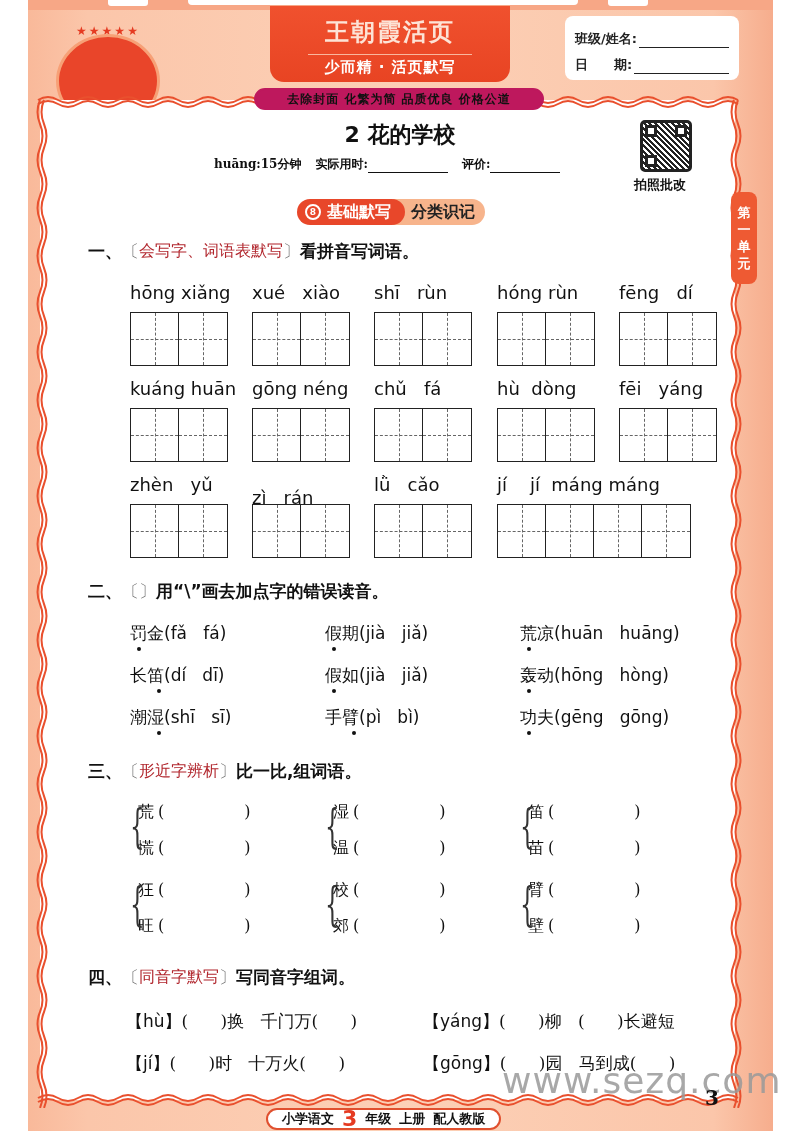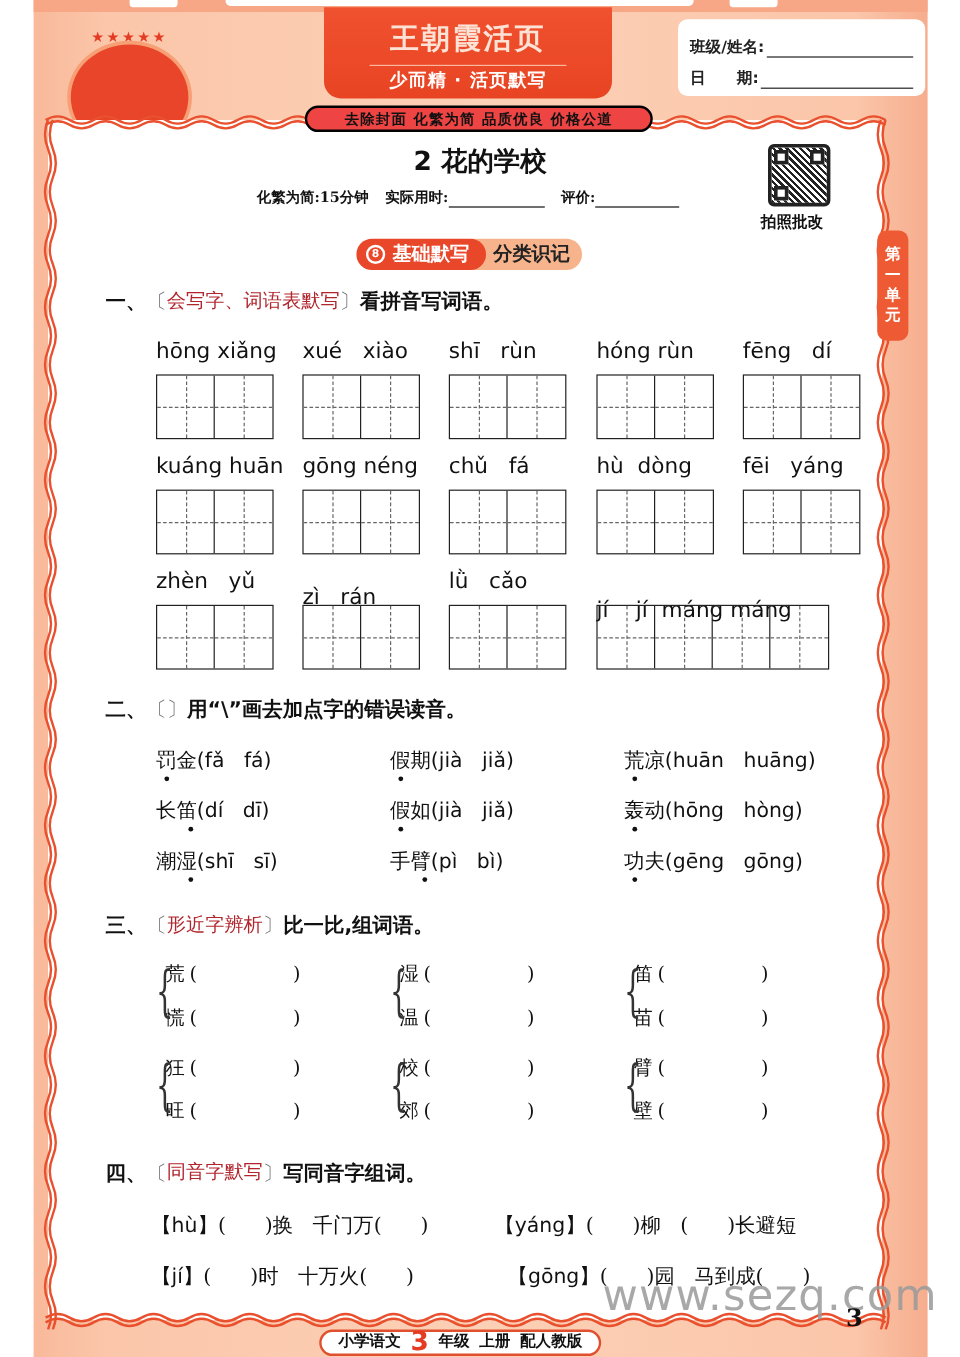--- a/index.html
+++ b/index.html
@@ -27,25 +27,25 @@
   .logo .tag { font-size:6px; color:#c7301b; margin-top:2px;}
 
   
   .banner { position:absolute; left:270px; top:6px; width:240px; height:76px;
     background: linear-gradient(180deg, #f0512e 0%, #e84423 100%); border-radius:0 0 14px 14px; }
   .banner .title { position:absolute; left:0; top:10px; width:100%; text-align:center; color:#fde3d6;
     font-family:"DejaVu Serif", serif; font-size:24px; font-weight:bold; letter-spacing:2px;}
   .banner .rule { position:absolute; left:38px; right:38px; top:48px; height:1px; background:#f9b79e; }
   .banner .sub { position:absolute; left:0; top:52px; width:100%; text-align:center; color:#fff; font-size:15px; font-weight:bold; letter-spacing:1px;}
 
-  .slogan { position:absolute; left:254px; top:88px; width:290px; height:22px; background:#ef4444;
-    border:2px solid #000000; border-radius:11px; text-align:center; font-family:"DejaVu Serif", serif;
+  .slogan { position:absolute; left:254px; top:88px; width:290px; height:22px; background:#be185d;
+    border:2px solid #be185d; border-radius:11px; text-align:center; font-family:"DejaVu Serif", serif;
     font-size:12px; font-weight:bold; line-height:18px; letter-spacing:1px; color:#111;}
 
-  .namebox { position:absolute; left:565px; top:16px; width:206px; height:64px; background:#fff; border-radius:8px;
+  .namebox { position:absolute; left:565px; top:16px; width:174px; height:64px; background:#fff; border-radius:8px;
     padding:6px 10px; font-size:13px; font-weight:bold; color:#222;}
   .namebox .row { display:flex; align-items:flex-end; height:26px;}
   .namebox .line { flex:1; border-bottom:1.5px solid #222; height:16px; margin-left:2px;}
 
   
   .frame { position:absolute; left:40px; top:100px; width:695px; height:1000px; background:#fff;
     border-radius:6px; }
   .wave-border { position:absolute; pointer-events:none; }
 
   .side-tab { position:absolute; left:731px; top:192px; width:26px; height:92px; background:#ee5a33; border-radius:8px;
@@ -152,21 +152,21 @@
 
 <div class="side-tab">
   <span>第</span>
   <span>一</span>
   <span>单</span>
   <span>元</span>
 </div>
 
 <div class="title-main">2 花的学校</div>
 <div class="timing">
-  <span>化繁为简:15分钟</span>
+  <span>huāng:15分钟</span>
   <span style="width:14px"></span>
   <span>实际用时:</span>
   <span class="u" style="width:80px"></span>
   <span style="width:14px"></span>
   <span>评价:</span>
   <span class="u" style="width:70px"></span>
 </div>
 
 <div class="qr">
   <div class="c" style="left:2px;top:2px"></div>
@@ -277,21 +277,21 @@
       </div>
     </div>
     <div class="grid-item" style="left: 374px; top: 474px; width: 96px; height: 90px;">
       <div class="py" style="white-space: pre;">lǜ   cǎo</div>
       <div class="boxes">
         <div class="cell"></div>
         <div class="cell"></div>
       </div>
     </div>
     <div class="grid-item" style="left: 497px; top: 474px; width: 192px; height: 90px;">
-      <div class="py" style="white-space: pre; margin-top: 24px;">jí    jí  máng máng</div>
+      <div class="py" style="white-space: pre;">jí    jí  máng máng</div>
       <div class="boxes">
         <div class="cell"></div>
         <div class="cell"></div>
         <div class="cell"></div>
         <div class="cell"></div>
       </div>
     </div>
   </div>
 
 <div class="qhead" style="top:580px">
@@ -413,21 +413,21 @@
   </div>
 
 <div class="qhead" style="top:966px">
   <span>四、</span>
   <span class="br">〔</span>
     <span class="tag">同音字默写</span>
     <span class="br">〕</span>
   <span>写同音字组词。</span>
 </div>
 <div class="fill" style="left:126px;top:1010px"><span class="py" style="white-space: pre;">【hù】</span><span style="white-space: pre;">(      )换   千门万(      )</span></div>
-<div class="fill" style="left:412px;top:1010px"><span class="py" style="white-space: pre;">【yáng】</span><span style="white-space: pre;">(      )柳   (      )长避短</span></div>
+<div class="fill" style="left:423px;top:1010px"><span class="py" style="white-space: pre;">【yáng】</span><span style="white-space: pre;">(      )柳   (      )长避短</span></div>
 <div class="fill" style="left:126px;top:1052px"><span class="py" style="white-space: pre;">【jí】</span><span style="white-space: pre;">(      )时   十万火(      )</span></div>
 <div class="fill" style="left:423px;top:1052px"><span class="py" style="white-space: pre; text-align: center;">【gōng】</span><span style="white-space: pre;">(      )园   马到成(      )</span></div>
 
 <div class="watermark">www.sezq.com</div>
 <div class="pagenum">3</div>
 <div class="footer">
   <span>小学语文</span>
   <span class="grade">3</span>
   <span>年级</span>
   <span>上册</span>

